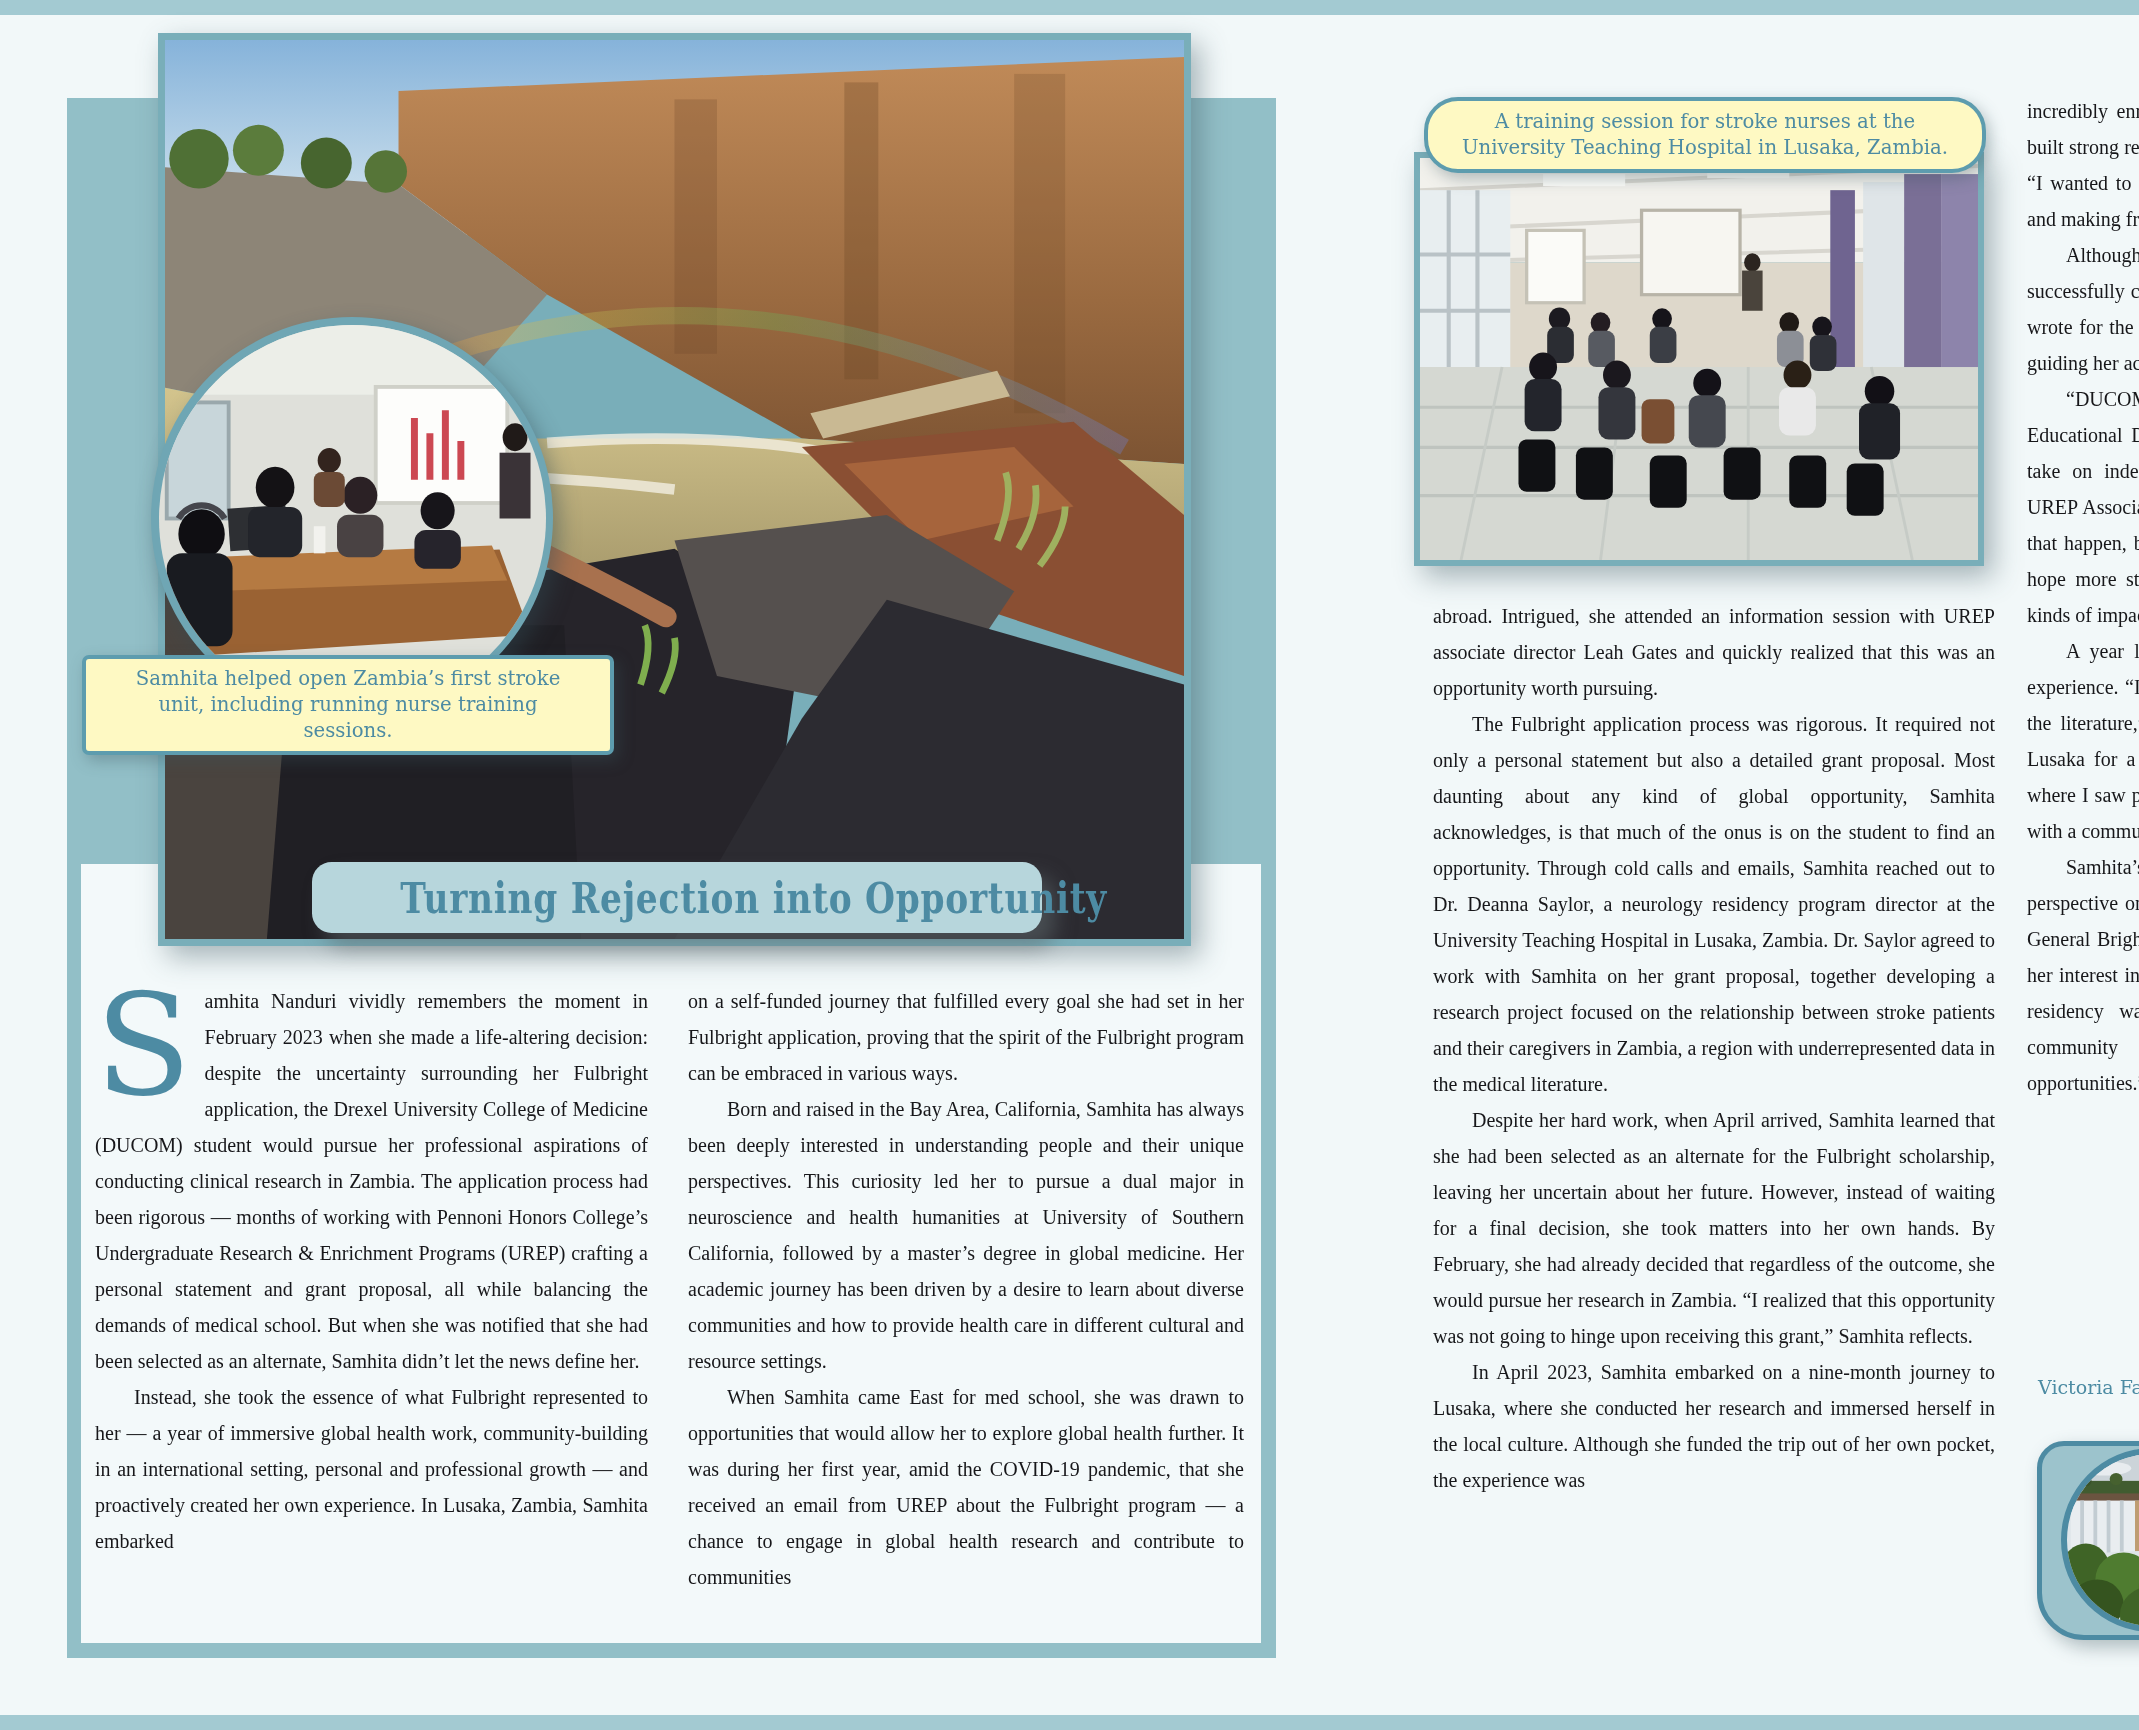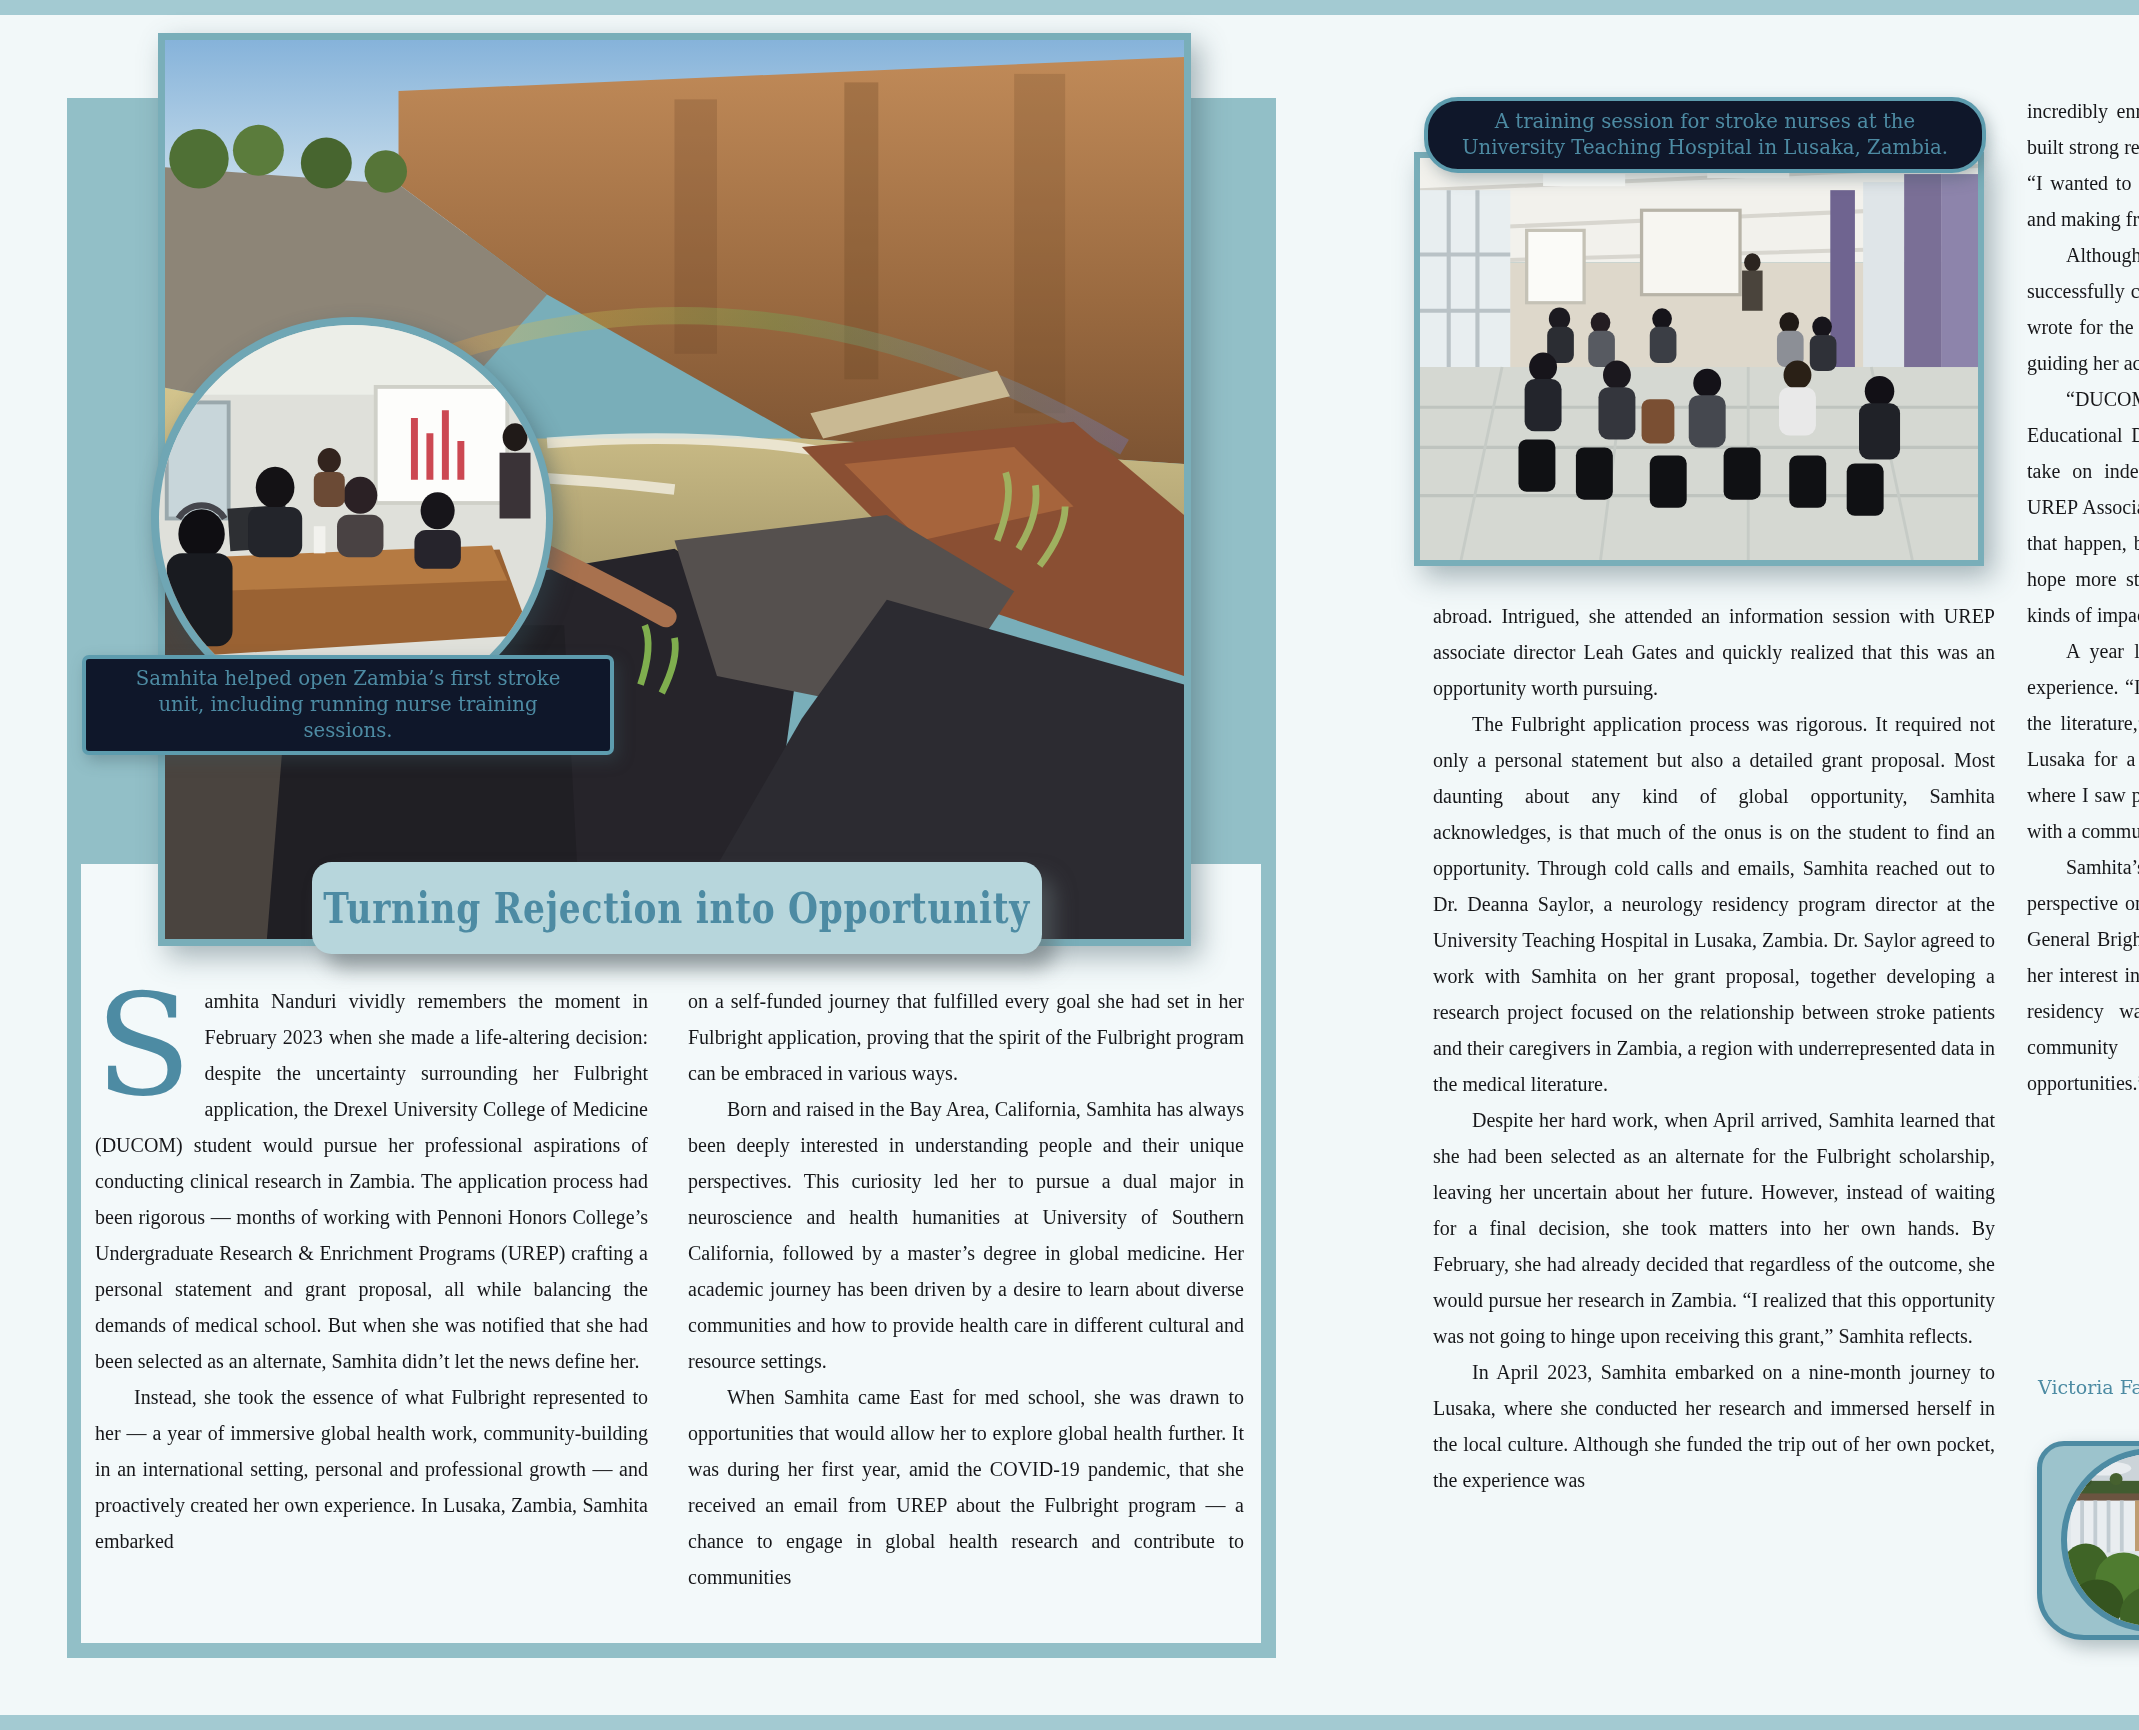--- a/index.html
+++ b/index.html
@@ -16,29 +16,29 @@
   .photo-frame{position:absolute;background:#79aeb9;padding:6.8px;box-shadow:8.6px 11px 26px rgba(60,85,95,.42);}
   .photo-frame svg{display:block;width:100%;height:100%;}
   .main-photo{left:158px;top:33px;width:1019px;height:899px;}
   .right-photo{left:1414px;top:152px;width:558px;height:402px;padding:6px;}
 
   .circle-frame{position:absolute;left:151px;top:317px;width:387px;height:387px;border-radius:50%;
                 background:#6fa6b4;padding:7.7px;box-shadow:6.8px 9.4px 21.4px rgba(50,75,85,.45);}
   .circle-inner{width:100%;height:100%;border-radius:50%;overflow:hidden;}
   .circle-inner svg{display:block;width:100%;height:100%;}
 
-  .caption-box{position:absolute;background:#0f172a;border:4.3px solid #5d9cae;color:#4d8ba3;
+  .caption-box{position:absolute;background:#fef9c3;border:4.3px solid #5d9cae;color:#4d8ba3;
                display:flex;align-items:center;justify-content:center;text-align:center;
                font-family:"DejaVu Serif",serif;font-size:19.7px;line-height:26px;
                box-shadow:4.3px 6px 14.6px rgba(60,85,95,.35);box-sizing:border-box;}
   .left-caption{left:82px;top:655px;width:532px;height:100px;border-radius:7px;padding:0 26px;}
   .right-caption{left:1424px;top:97px;width:562px;height:76px;border-radius:34px;padding:0 17px;}
 
-  .title-box{position:absolute;left:312px;top:862px;width:730px;height:92px;background:#b7d6dc;
-             border-radius:19.7px;display:flex;align-items:center;justify-content:center;
+  .title-box{position:absolute;left:312px;top:862px;width:730px;height:71px;background:#b7d6dc;
+             border-radius:19.7px;display:flex;align-items:center;justify-content:flex-start;
              box-shadow:13px 14.6px 20.5px rgba(95,105,110,.55);}
   .title-text{color:#4d8ba3;font-family:"DejaVu Serif",serif;font-weight:bold;font-size:43px;
               white-space:nowrap;transform:scaleX(.8);letter-spacing:0.9px;}
 
   .col{position:absolute;font-size:20px;line-height:36px;color:#17171a;text-align:justify;}
   .col p{margin:0;}
   .col p.ind{text-indent:39px;}
   .col1L{left:95px;top:983px;width:553px;}
   .col2L{left:688px;top:983px;width:556px;}
   .col1R{left:1433px;top:598px;width:562px;}

